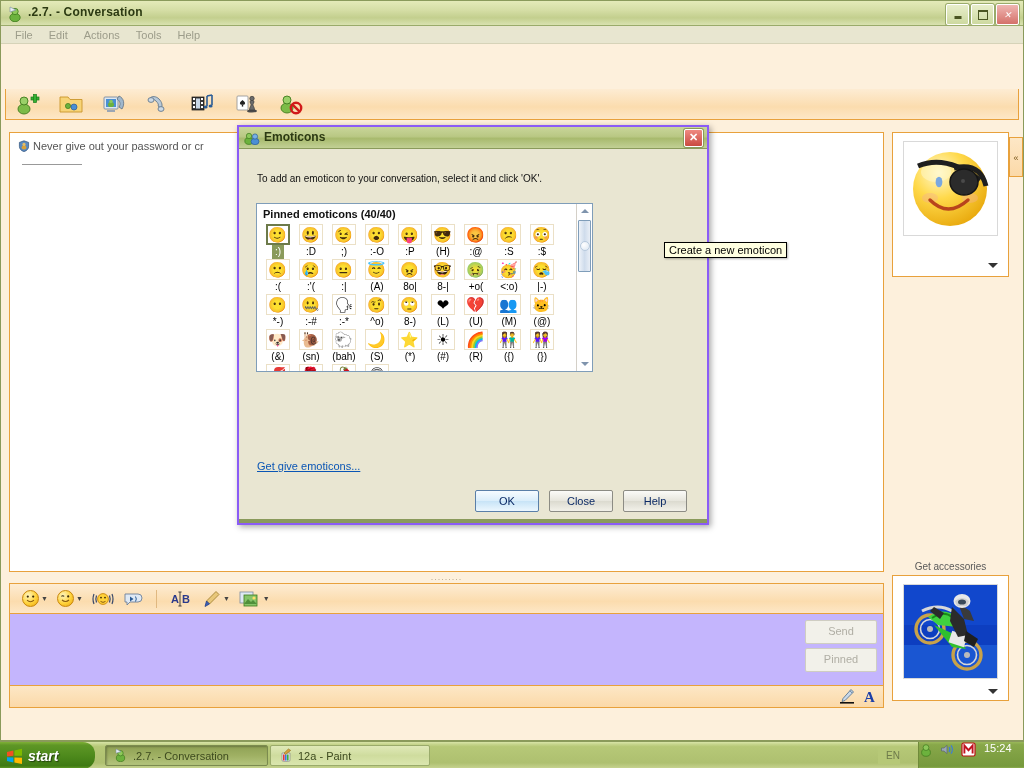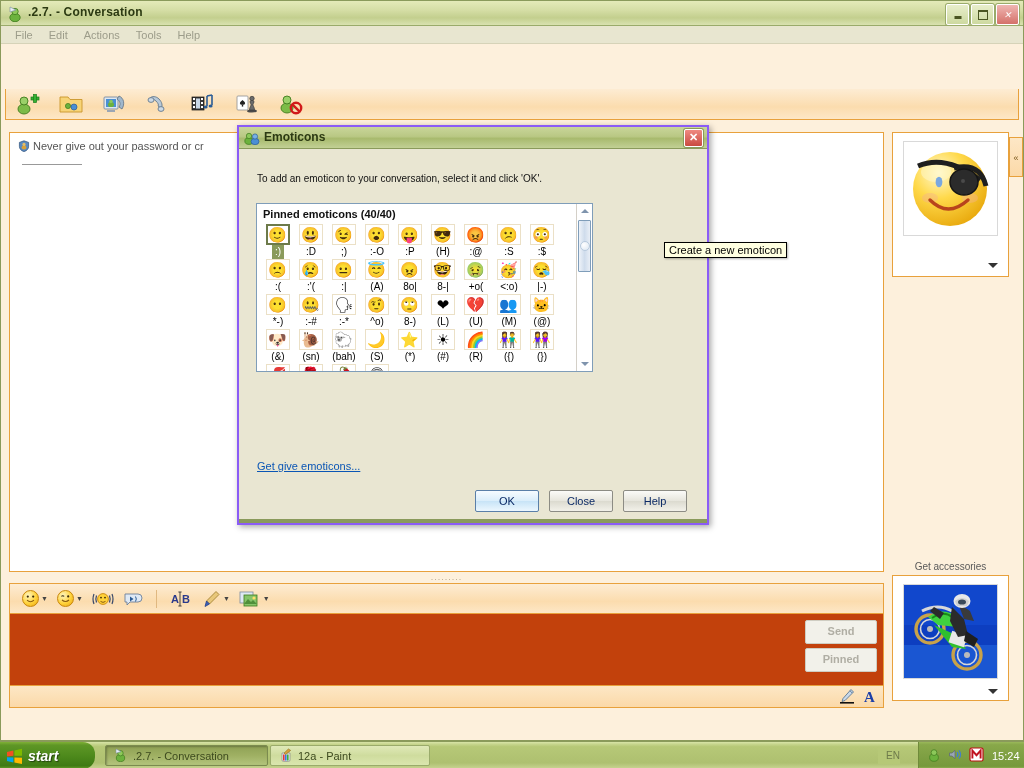--- a/index.html
+++ b/index.html
@@ -109,23 +109,22 @@
     border:1px solid #e8a13c;
     box-sizing:border-box;display:flex;align-items:center;padding-left:10px;gap:5px;
   }
   .ibtn{height:22px;display:flex;align-items:center;gap:2px;cursor:default;padding:0 2px;}
   .ibtn .arr{font-size:7px;color:#444;line-height:1;}
   .tbsep{width:1px;height:18px;background:#e0b880;margin:0 6px;}
 
   
   #input-box{
     position:absolute;left:8px;top:613px;width:875px;height:72px;
-    background:#c2410c;border:1px solid #e8a13c;border-top:none;
-    box-sizing:border-box;
-    font-weight:bold;
+    background:#c4b5fd;border:1px solid #e8a13c;border-top:none;
+    box-sizing:border-box;
   }
   #send-col{position:absolute;right:8px;top:6px;width:70px;}
   .sendbtn{
     width:70px;height:22px;margin-bottom:4px;
     background:#f2f1ea;border:1px solid #cfcdc2;border-radius:2px;
     color:#b0aea4;font-size:11px;text-align:center;line-height:21px;cursor:default;
   }
   
   #status-strip{
     position:absolute;left:8px;top:685px;width:875px;height:22px;
@@ -324,21 +323,21 @@
   .tb-task.inactive{
     left:270px;width:160px;
     background:linear-gradient(to bottom,#dfe9b8,#cfdc9e 50%,#dae6ae);
     border:1px solid #9aab6b;
     text-align:center;
   }
   #tray{
     position:absolute;right:0;top:0;height:27px;width:106px;
     background:linear-gradient(to bottom,#9ab85a 0%,#88a84a 10%,#7fa043 50%,#76993c 90%,#9ab85a 100%);
     border-left:1px solid #6f8a3a;
-    display:flex;align-items:center;gap:6px;padding-left:8px;box-sizing:border-box;
+    display:flex;gap:6px;box-sizing:border-box;
   }
   #tray .clock{font-size:11px;color:#fff;margin-left:2px;}
   #lang{
     position:absolute;right:124px;top:5px;width:22px;height:17px;
     background:#b6c877;color:#6d7a4a;font-size:10px;
     text-align:right;line-height:17px;
   }
   .smiley-face{
     width:18px;height:18px;border-radius:50%;
     background:radial-gradient(circle at 35% 30%,#fff6c0,#ffd23a 55%,#e8a310 100%);

